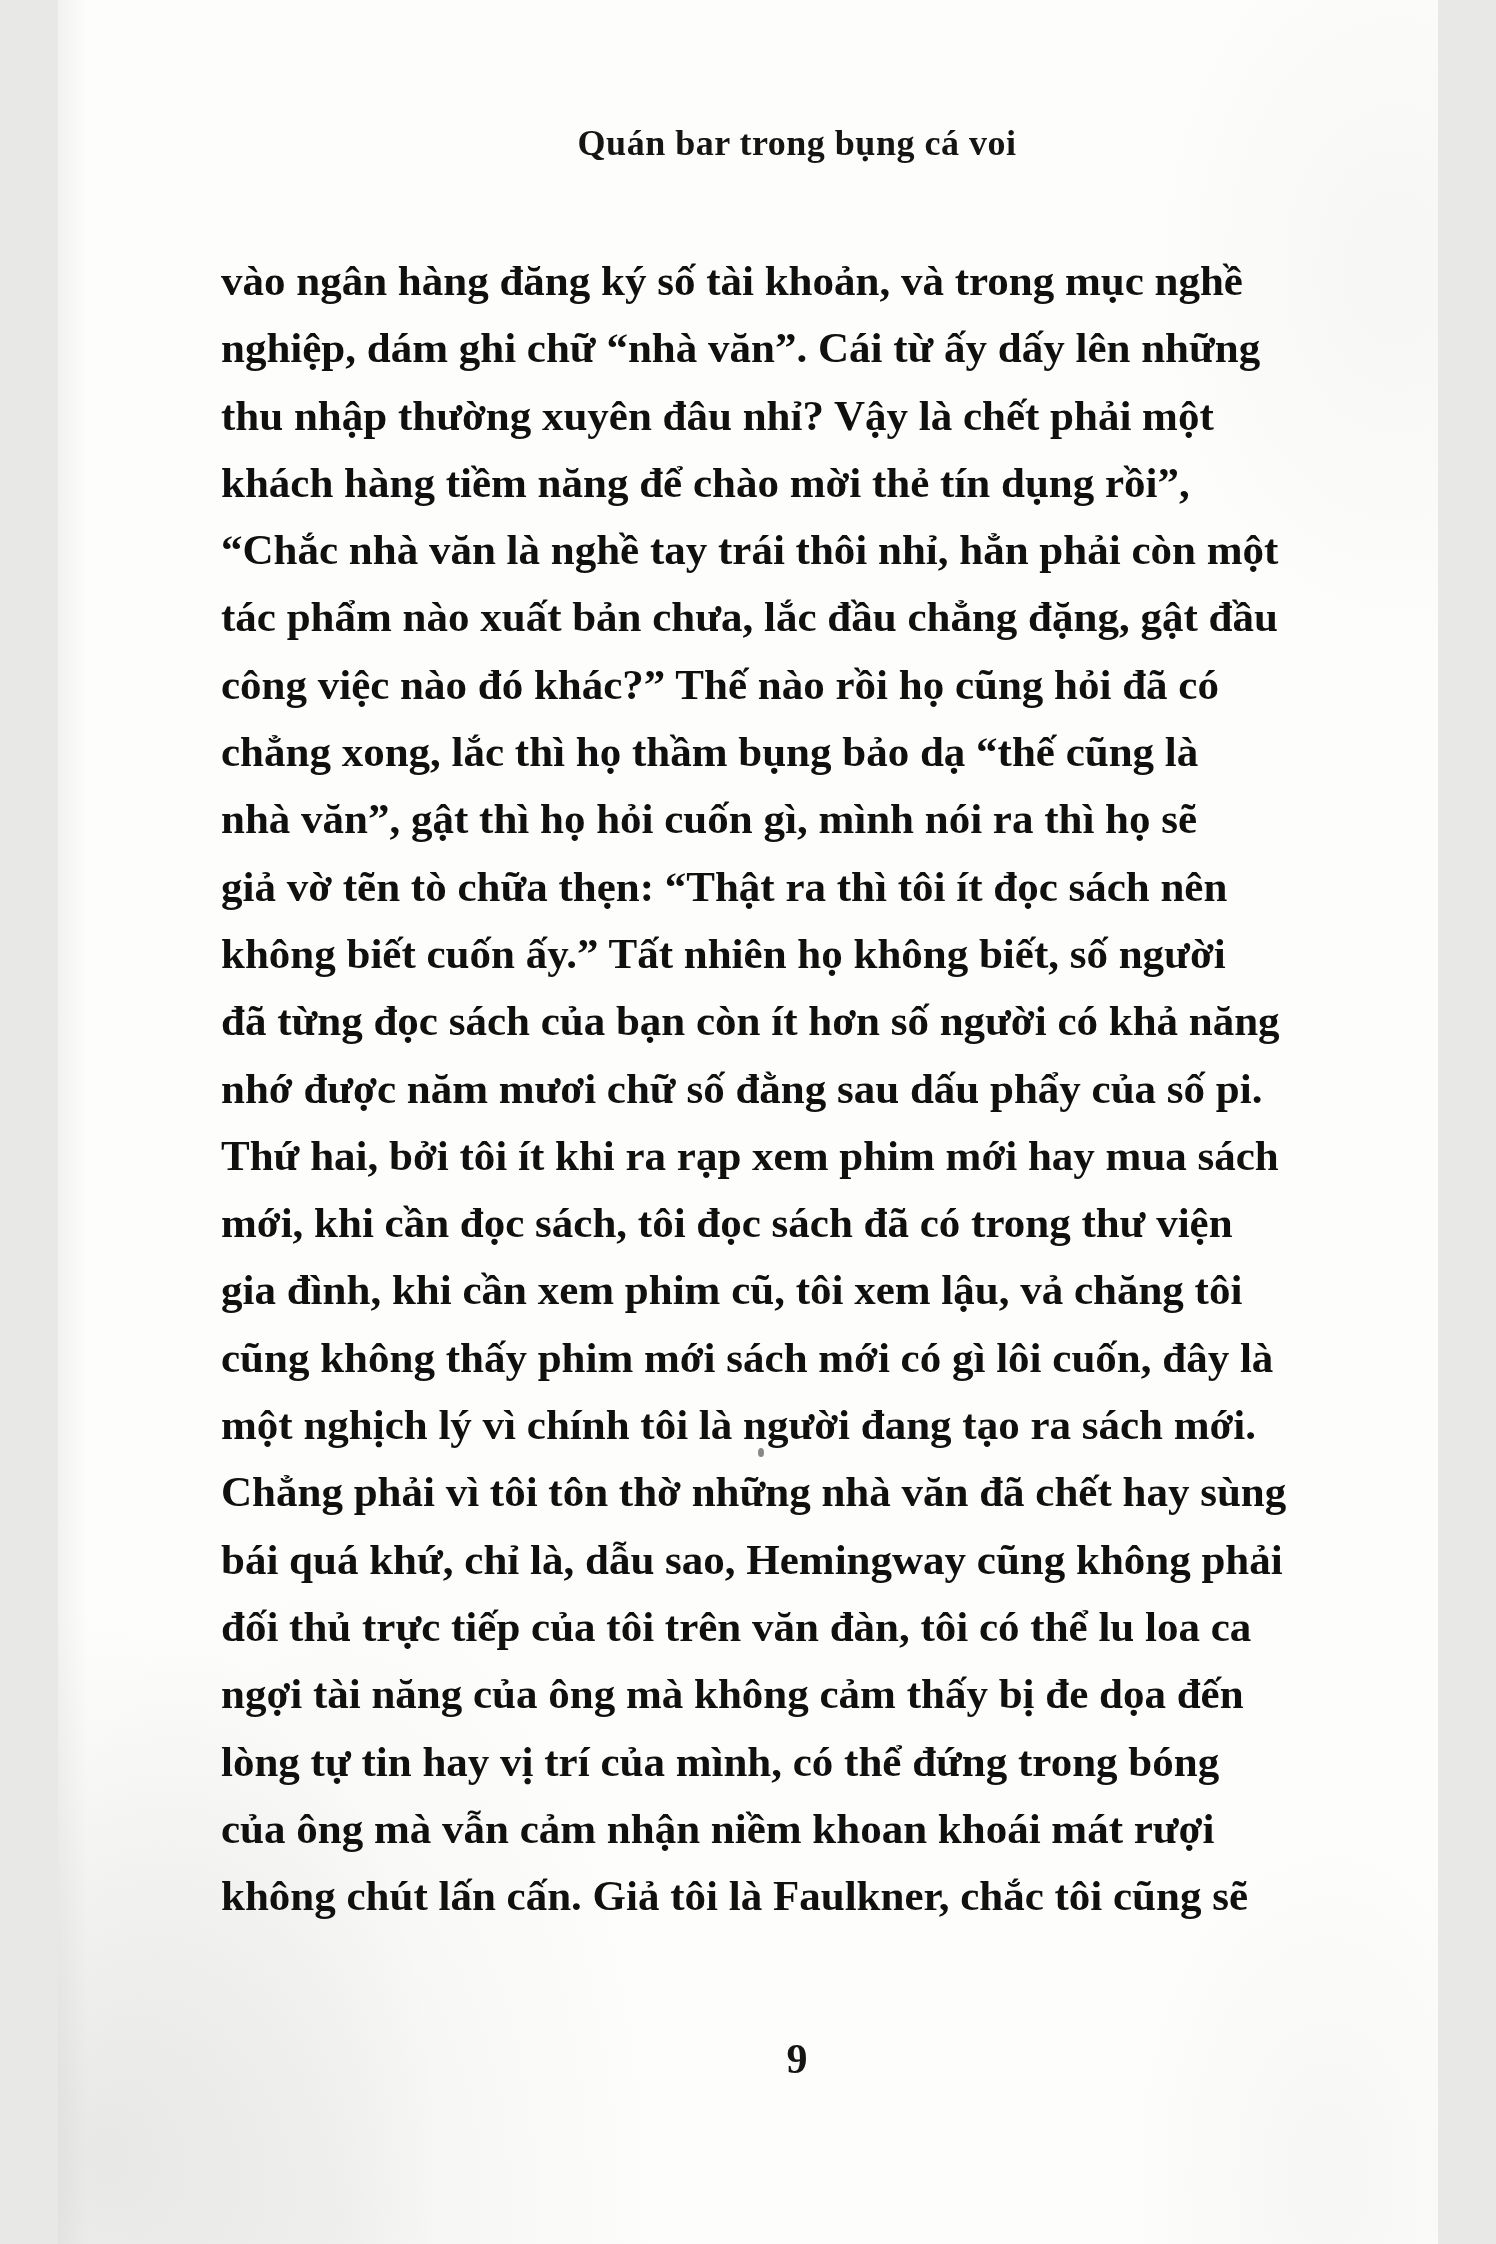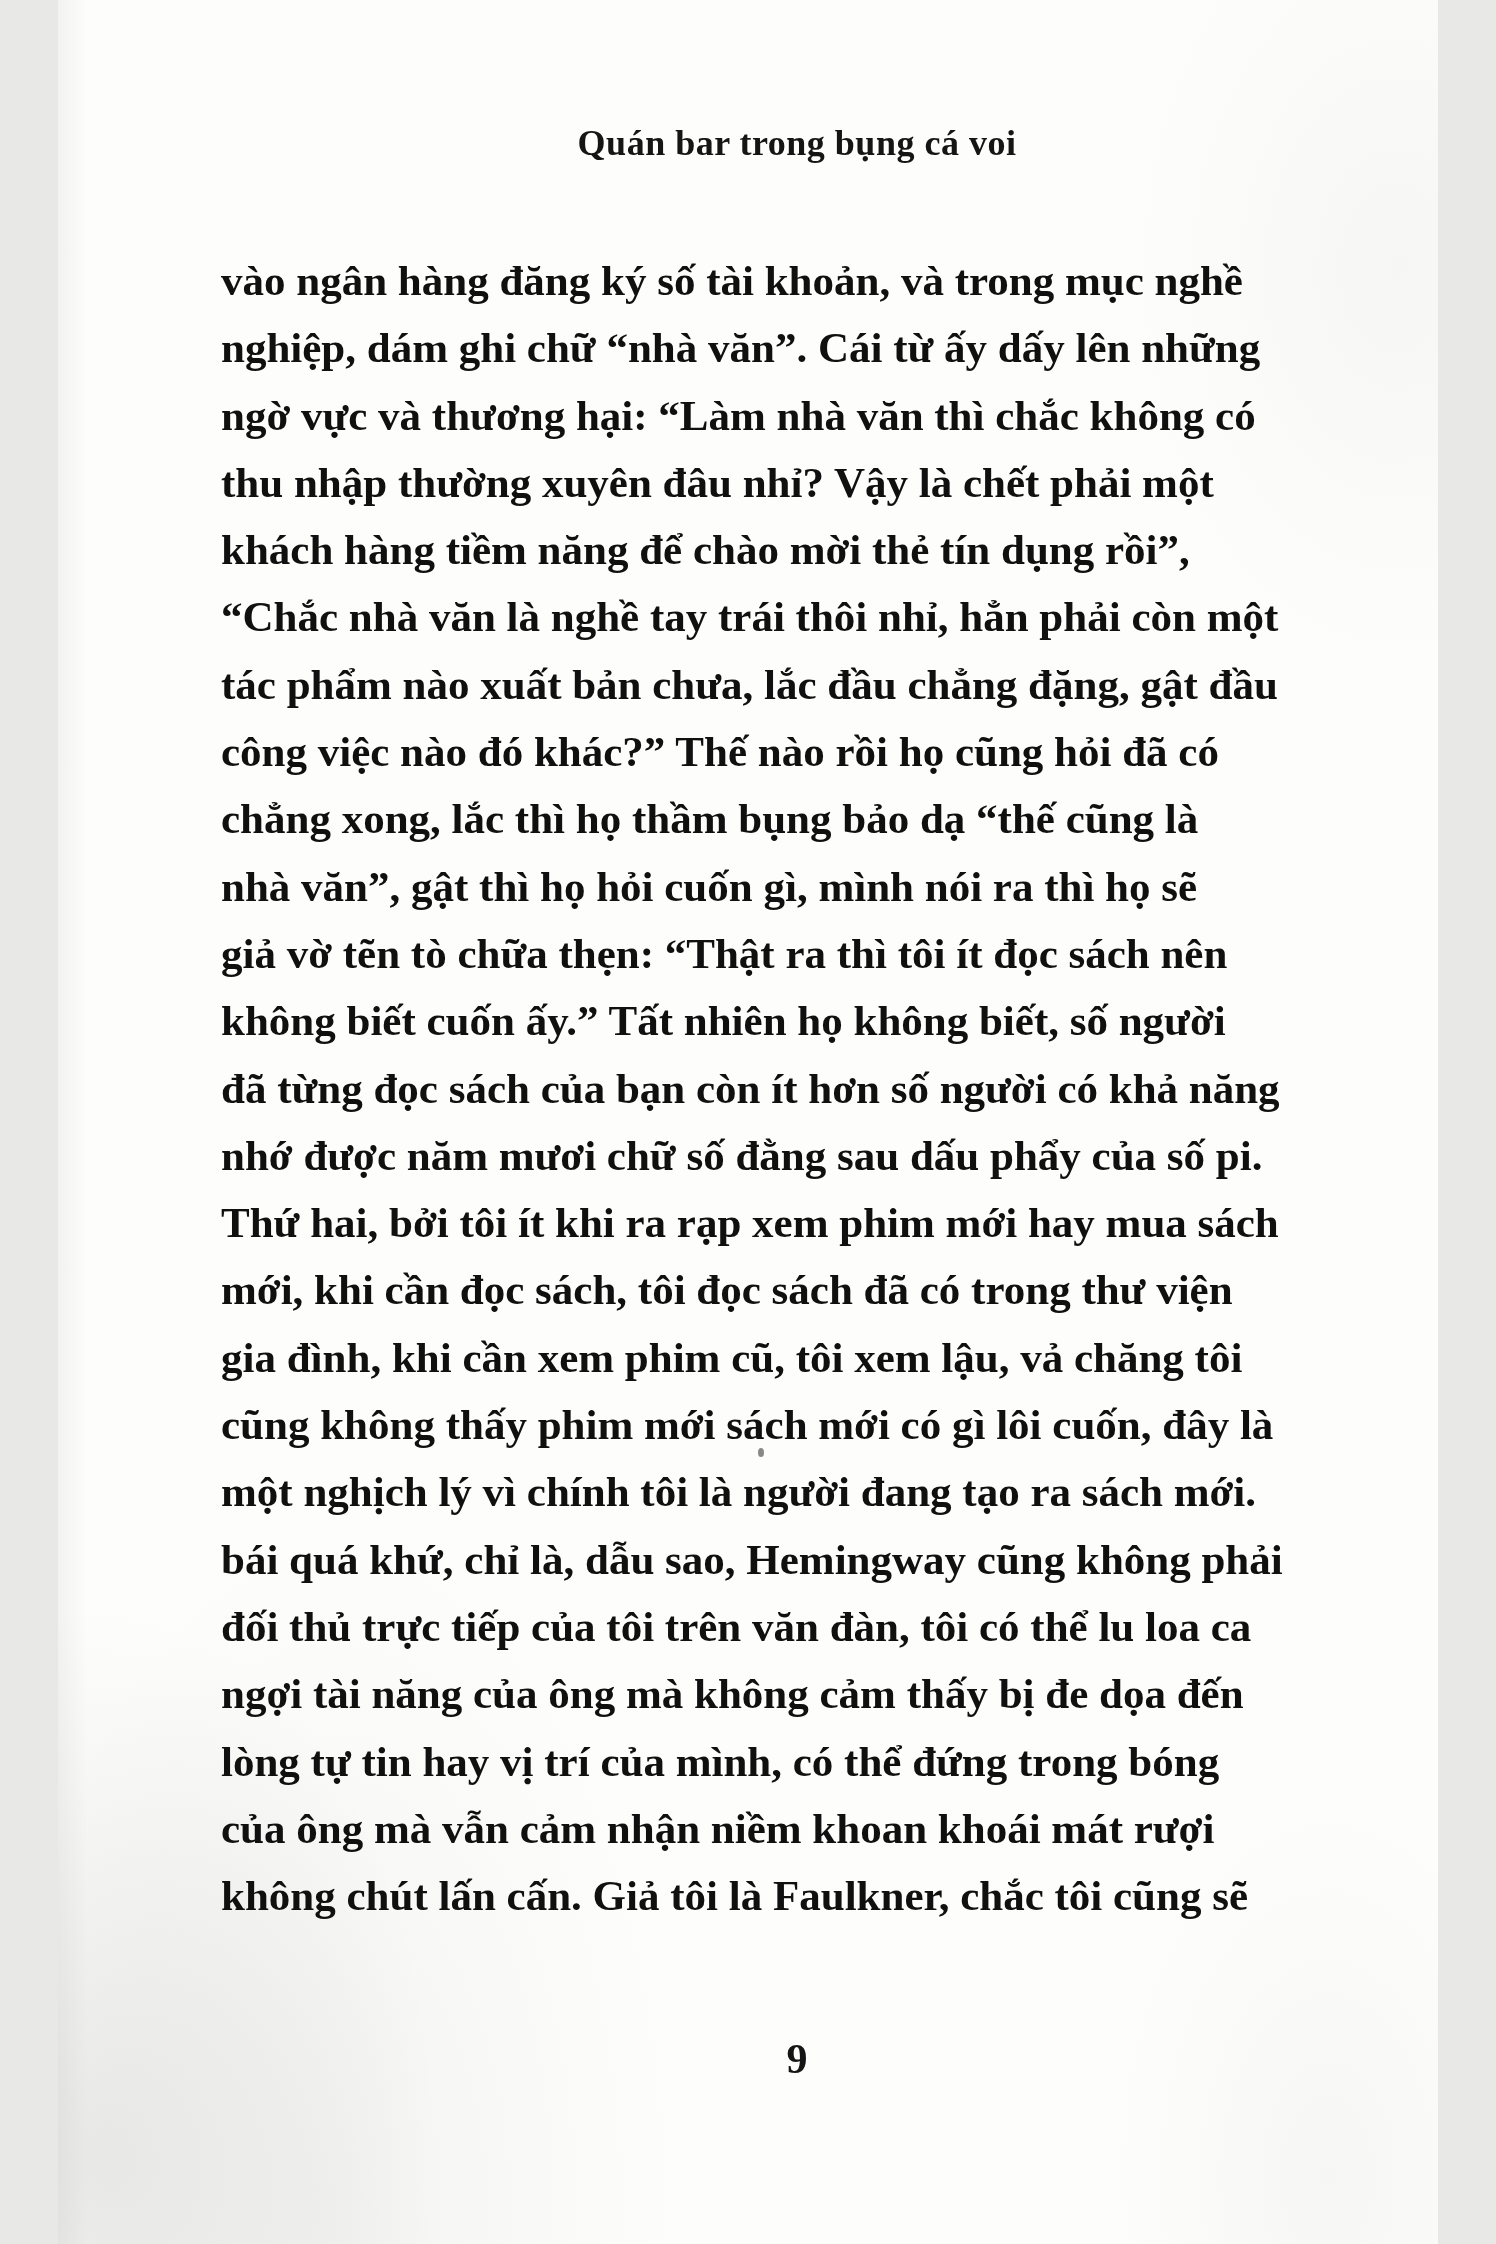--- a/index.html
+++ b/index.html
@@ -80,37 +80,37 @@
 </head>
 <body>
 
 <div class="page">
 
   <div class="running-header">Quán bar trong bụng cá voi</div>
 
   <div class="text-block">
     <div class="text-line">vào ngân hàng đăng ký số tài khoản, và trong mục nghề</div>
     <div class="text-line">nghiệp, dám ghi chữ “nhà văn”. Cái từ ấy dấy lên những</div>
-    <div class="text-line">ngờ vực và thương hại: “Làm nhà văn thì chắc không có</div>
     <div class="text-line">thu nhập thường xuyên đâu nhỉ? Vậy là chết phải một</div>
     <div class="text-line">khách hàng tiềm năng để chào mời thẻ tín dụng rồi”,</div>
     <div class="text-line">“Chắc nhà văn là nghề tay trái thôi nhỉ, hẳn phải còn một</div>
     <div class="text-line">tác phẩm nào xuất bản chưa, lắc đầu chẳng đặng, gật đầu</div>
     <div class="text-line">công việc nào đó khác?” Thế nào rồi họ cũng hỏi đã có</div>
     <div class="text-line">chẳng xong, lắc thì họ thầm bụng bảo dạ “thế cũng là</div>
     <div class="text-line">nhà văn”, gật thì họ hỏi cuốn gì, mình nói ra thì họ sẽ</div>
     <div class="text-line">giả vờ tẽn tò chữa thẹn: “Thật ra thì tôi ít đọc sách nên</div>
     <div class="text-line">không biết cuốn ấy.” Tất nhiên họ không biết, số người</div>
     <div class="text-line">đã từng đọc sách của bạn còn ít hơn số người có khả năng</div>
     <div class="text-line">nhớ được năm mươi chữ số đằng sau dấu phẩy của số pi.</div>
     <div class="text-line">Thứ hai, bởi tôi ít khi ra rạp xem phim mới hay mua sách</div>
     <div class="text-line">mới, khi cần đọc sách, tôi đọc sách đã có trong thư viện</div>
     <div class="text-line">gia đình, khi cần xem phim cũ, tôi xem lậu, vả chăng tôi</div>
     <div class="text-line">cũng không thấy phim mới sách mới có gì lôi cuốn, đây là</div>
     <div class="text-line">một nghịch lý vì chính tôi là người đang tạo ra sách mới.</div>
+    <div class="text-line">Chẳng phải vì tôi tôn thờ những nhà văn đã chết hay sùng</div>
     <div class="text-line">bái quá khứ, chỉ là, dẫu sao, Hemingway cũng không phải</div>
     <div class="text-line">đối thủ trực tiếp của tôi trên văn đàn, tôi có thể lu loa ca</div>
     <div class="text-line">ngợi tài năng của ông mà không cảm thấy bị đe dọa đến</div>
     <div class="text-line">lòng tự tin hay vị trí của mình, có thể đứng trong bóng</div>
     <div class="text-line">của ông mà vẫn cảm nhận niềm khoan khoái mát rượi</div>
     <div class="text-line">không chút lấn cấn. Giả tôi là Faulkner, chắc tôi cũng sẽ</div>
   </div>
 
   <div class="speck"></div>
 

